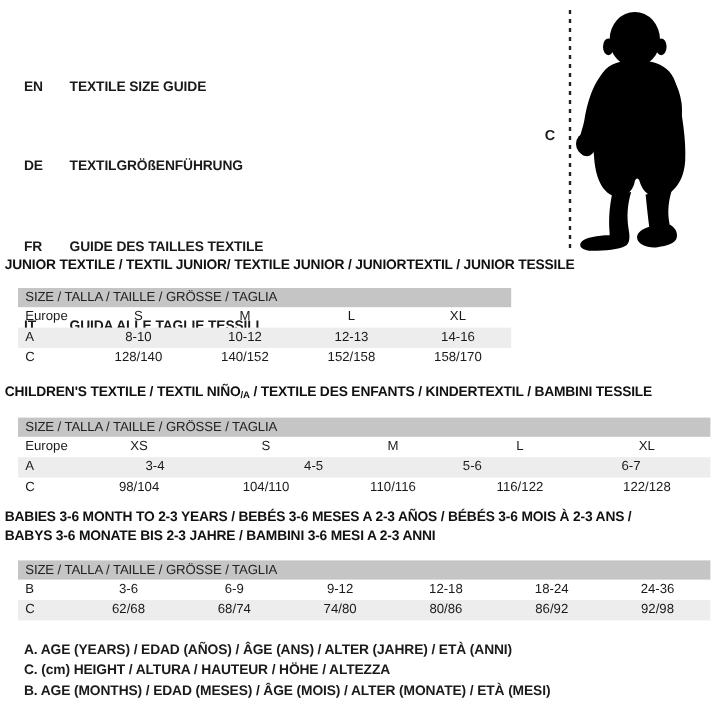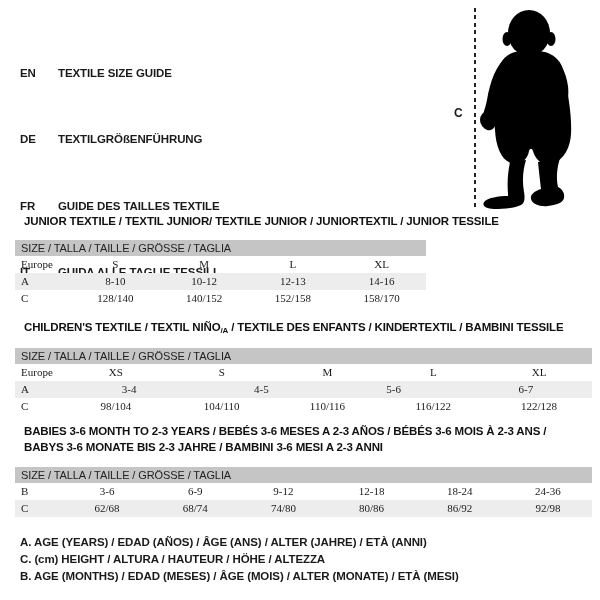--- a/index.html
+++ b/index.html
@@ -18,31 +18,31 @@
   .lang-code{width:38px;}
   
   .dash-line{
     position:absolute;left:474px;top:8px;width:2px;height:199px;
     background:repeating-linear-gradient(to bottom,#222 0 4px,transparent 4px 7.5px);
   }
   .height-label{position:absolute;left:454px;top:106px;font-size:12px;font-weight:600;}
   .silhouette{position:absolute;left:478px;top:6px;width:100px;height:204px;}
   
   .tbl-title{
-    position:absolute;left:24px;margin:0;font-size:11.5px;font-weight:bold;
+    position:absolute;left:4px;margin:0;font-size:11.5px;font-weight:bold;
     letter-spacing:-0.15px;line-height:16px;color:#111;
   }
   .subA{font-size:8px;vertical-align:-2px;}
   
   .tbl{position:absolute;left:15px;font-size:11px;}
   .bar{
     height:16px;line-height:16px;background:var(--bar-bg);
     padding-left:6px;color:#222;letter-spacing:-0.1px;
   }
-  .row{display:flex;height:17px;line-height:17px;font-family:Liberation Serif, serif;}
+  .row{display:flex;height:17px;line-height:17px;}
   .row.alt{background:var(--row-alt-bg);}
   .lbl{padding-left:6px;}
   .tbl.t1 .lbl{width:50px;}
   .tbl.t2 .lbl,.tbl.t3 .lbl{width:42px;}
   .cell{flex:1;text-align:center;}
   
   .legend{position:absolute;left:20px;top:534px;}
   .legend-line{font-weight:bold;font-size:11.5px;line-height:17.2px;letter-spacing:-0.1px;}
 </style>
 </head>

